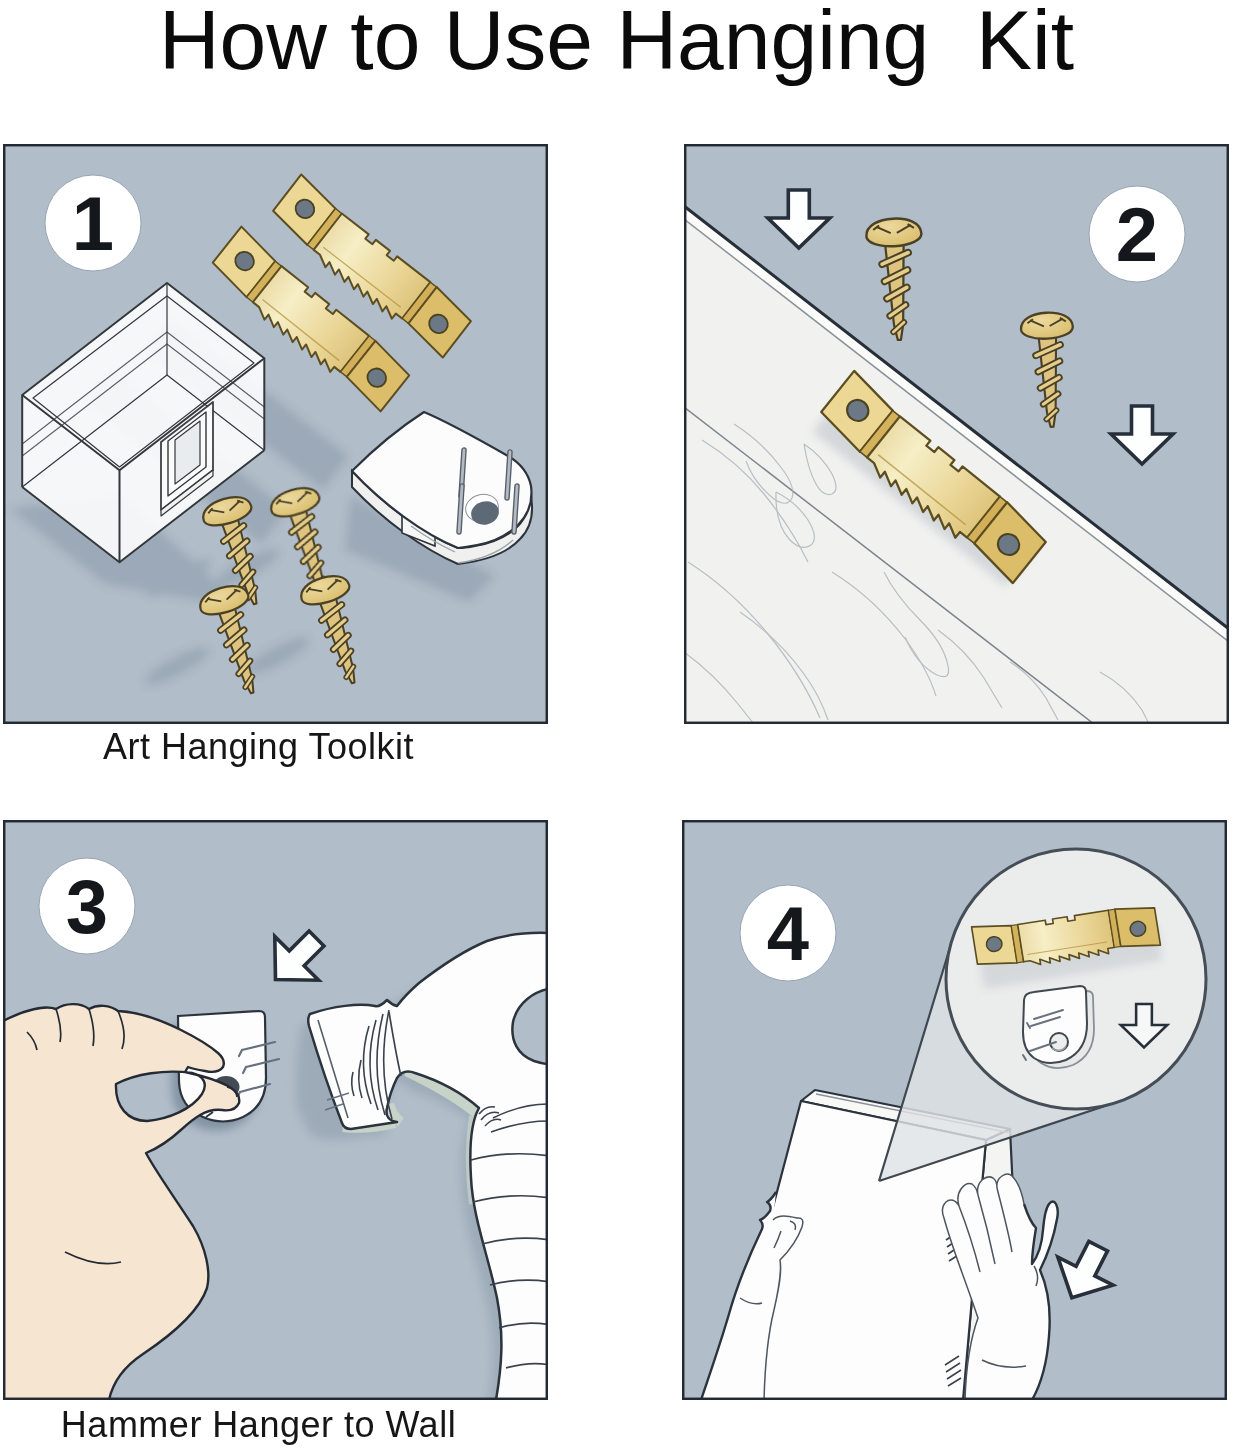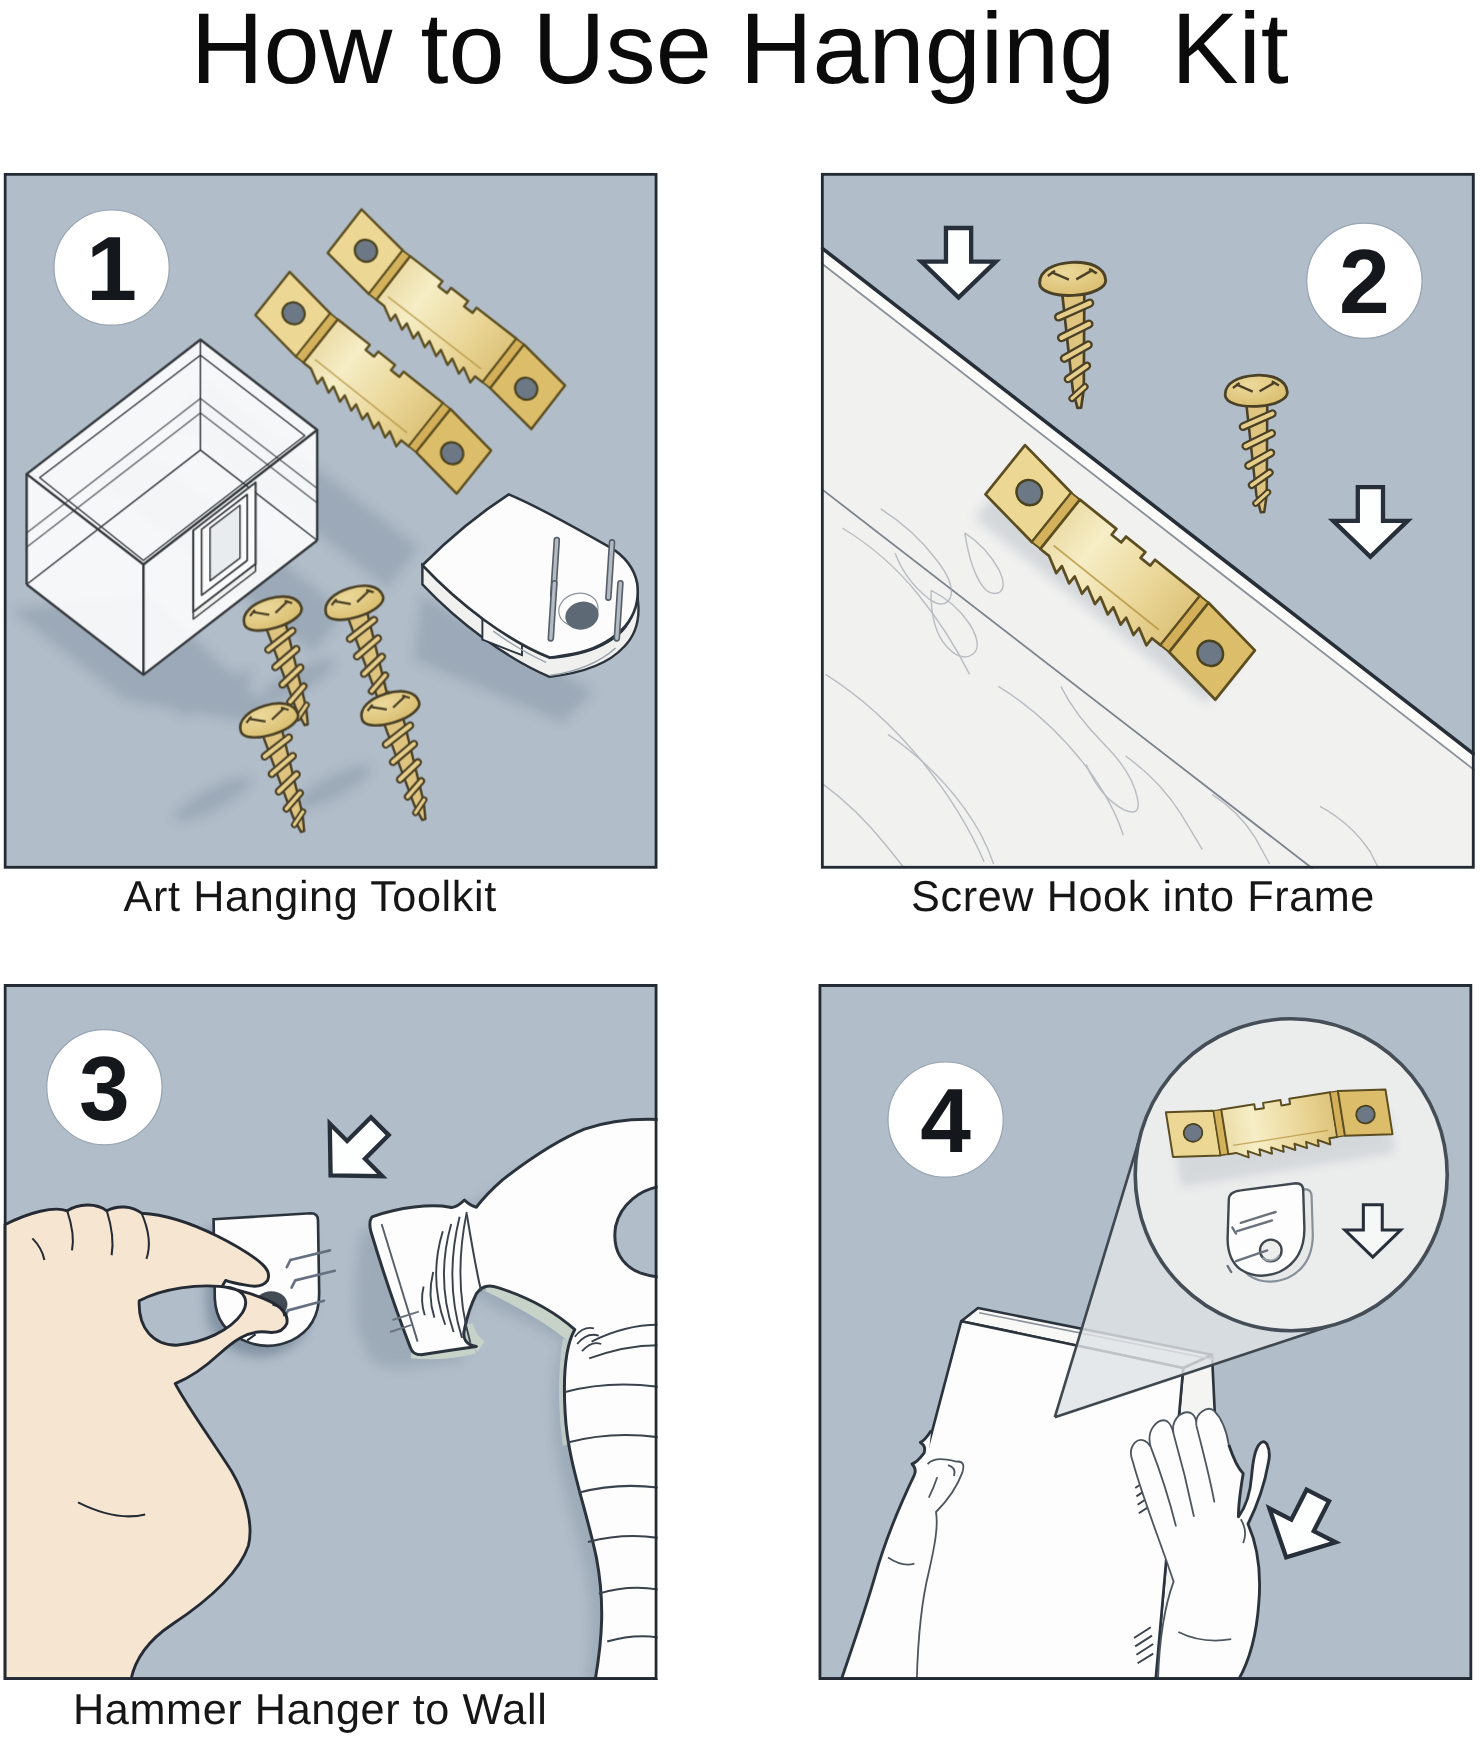--- a/index.html
+++ b/index.html
@@ -492,16 +492,15 @@
     <g>
       <circle cx="106" cy="113" r="48" fill="#ffffff" stroke="#97a4b2" stroke-width="1"></circle>
       <text class="badge" x="106" y="140" text-anchor="middle">4</text>
     </g>
 
     <rect x="1.2" y="1.2" width="542.6" height="577.6" fill="none" stroke="#232a33" stroke-width="2.5"></rect>
   </svg>
   </div>
 
   <div class="caption" id="cap1">Art Hanging Toolkit</div>
-  <div class="caption" id="cap2">Screw Hook into Frame</div>
   <div class="caption" id="cap3">Hammer Hanger to Wall</div>
 
 </div>
 
 </body></html>

